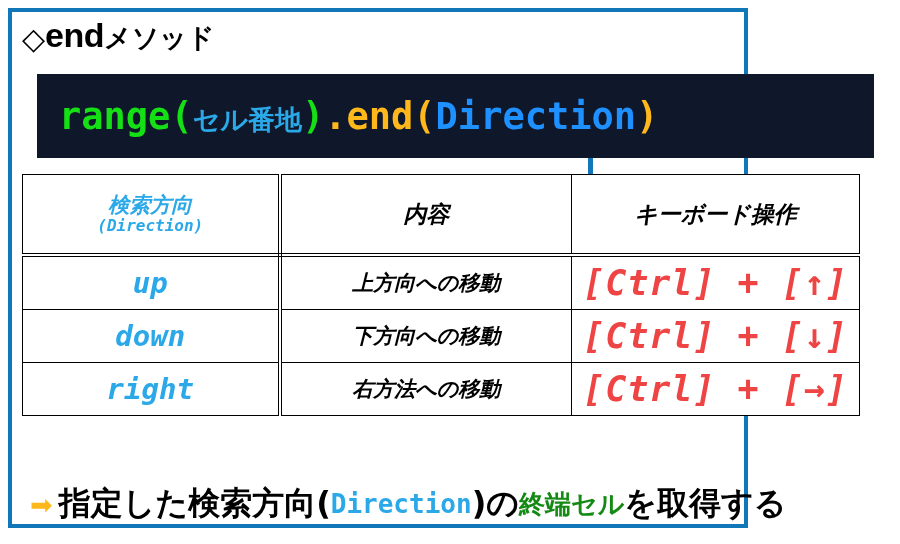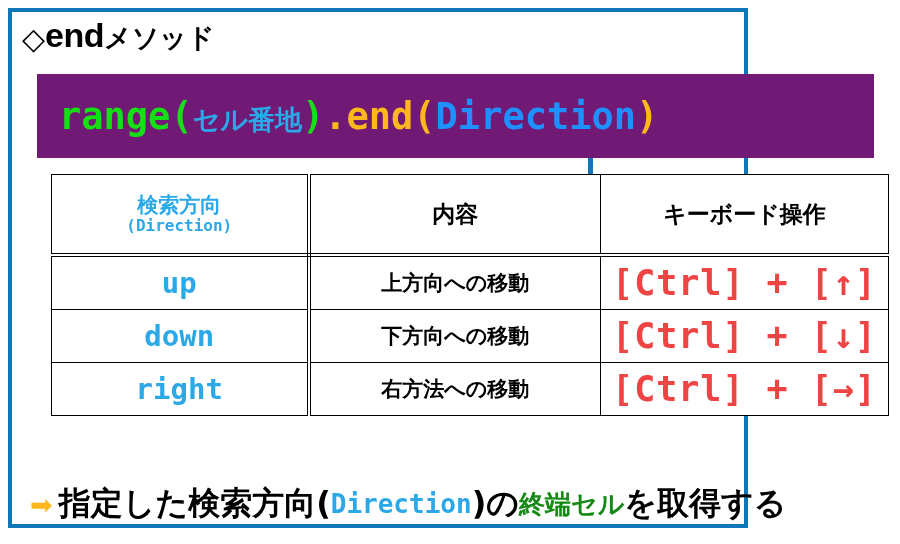--- a/index.html
+++ b/index.html
@@ -48,21 +48,21 @@
     letter-spacing: 0px;
   }
 
   
   .codebar {
     position: absolute;
     left: 25px;
     top: 62px;
     width: 837px;
     height: 84px;
-    background: #701a75;
+    background: #0f172a;
     box-sizing: border-box;
     display: flex;
     align-items: center;
   }
   .codebar .code {
     padding-left: 22px;
     font-family: "DejaVu Sans Mono", "Liberation Mono", monospace;
     font-size: 37px;
     font-weight: bold;
     white-space: nowrap;
@@ -79,25 +79,26 @@
     left: 576px;
     top: 146px;
     width: 5px;
     height: 16px;
     background: #1277b8;
   }
 
   
   .tbl {
     position: absolute;
-    left: 39px;
+    left: 10px;
     top: 162px;
     width: 837px;
     border-collapse: collapse;
     table-layout: fixed;
+    font-style: italic;
   }
   .tbl td {
     border: 1px solid #000000;
     padding: 0;
     text-align: center;
     vertical-align: middle;
     background: #ffffff;
   }
   .col-a { width: 257px; }
   .col-b { width: 292px; }

